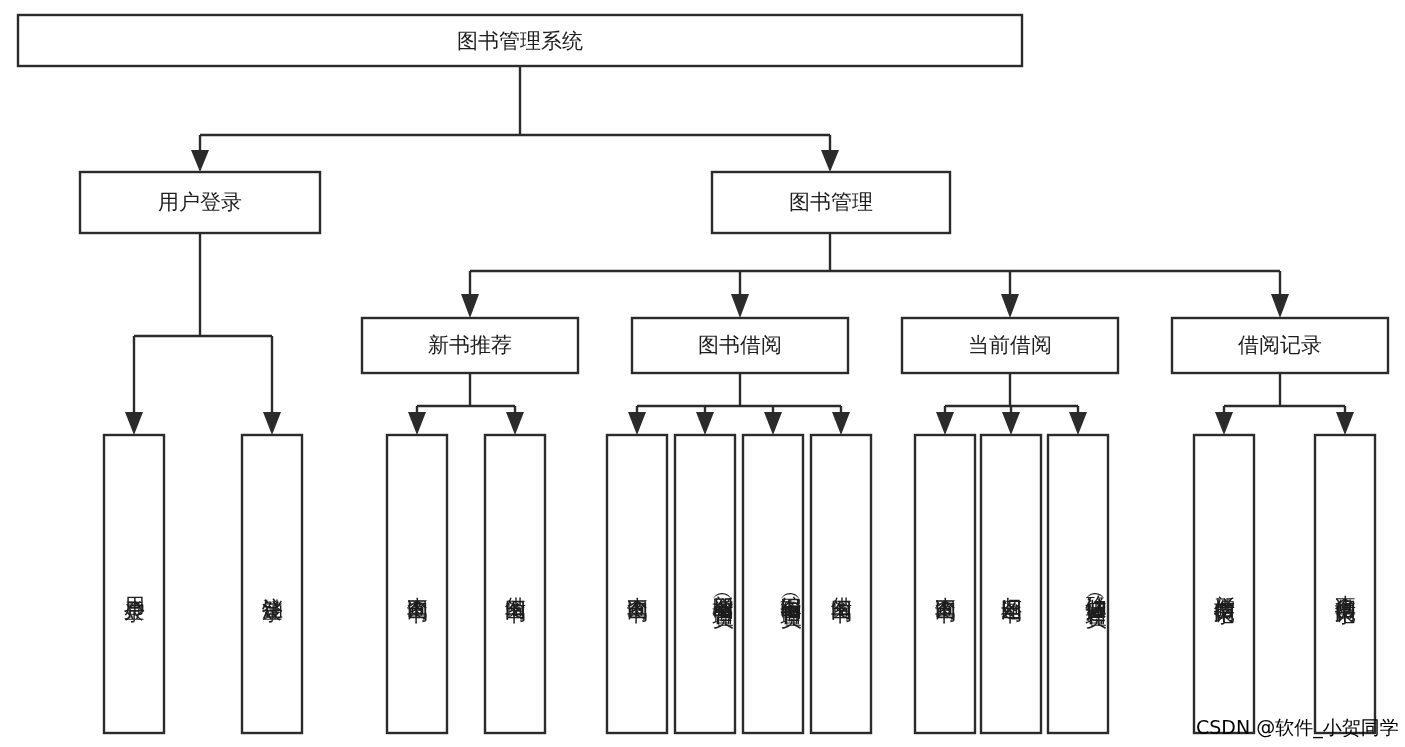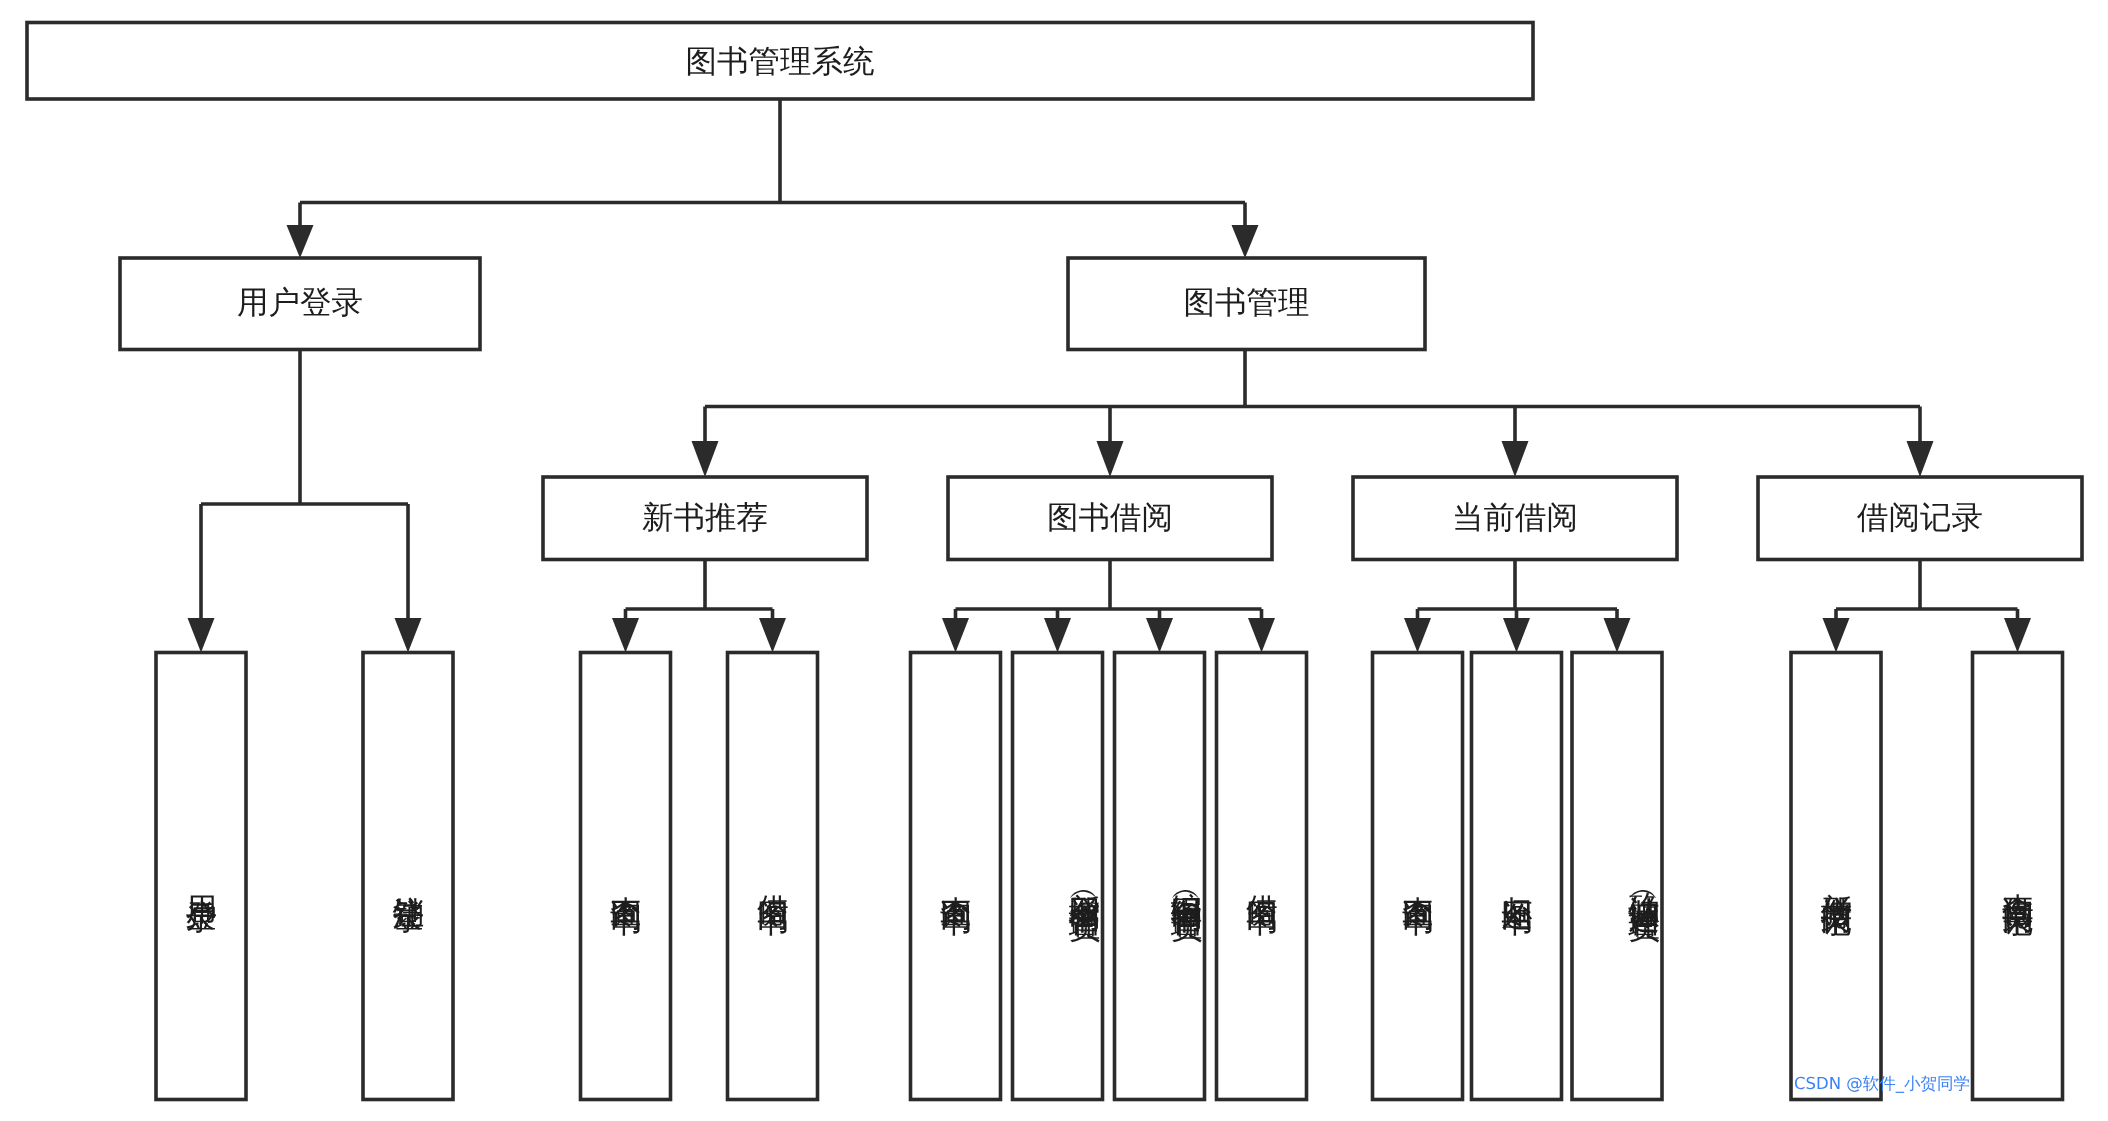--- a/index.html
+++ b/index.html
@@ -57,22 +57,22 @@
     line-height: 1.18;
     letter-spacing: 2px;
     color: #1d1d1d;
     white-space: nowrap;
     text-align: center;
     pointer-events: none;
   }
   .watermark {
     position: absolute;
     font-family: "DejaVu Sans", "Liberation Sans", sans-serif;
-    font-size: 11px;
-    color: #3b82f6;
+    font-size: 19px;
+    color: #000000;
     white-space: nowrap;
   }
 </style>
 </head>
 <body>
 
 <div id="diagram-root">
 
   <svg class="diagram-svg" viewBox="0 0 1405 747">
 

